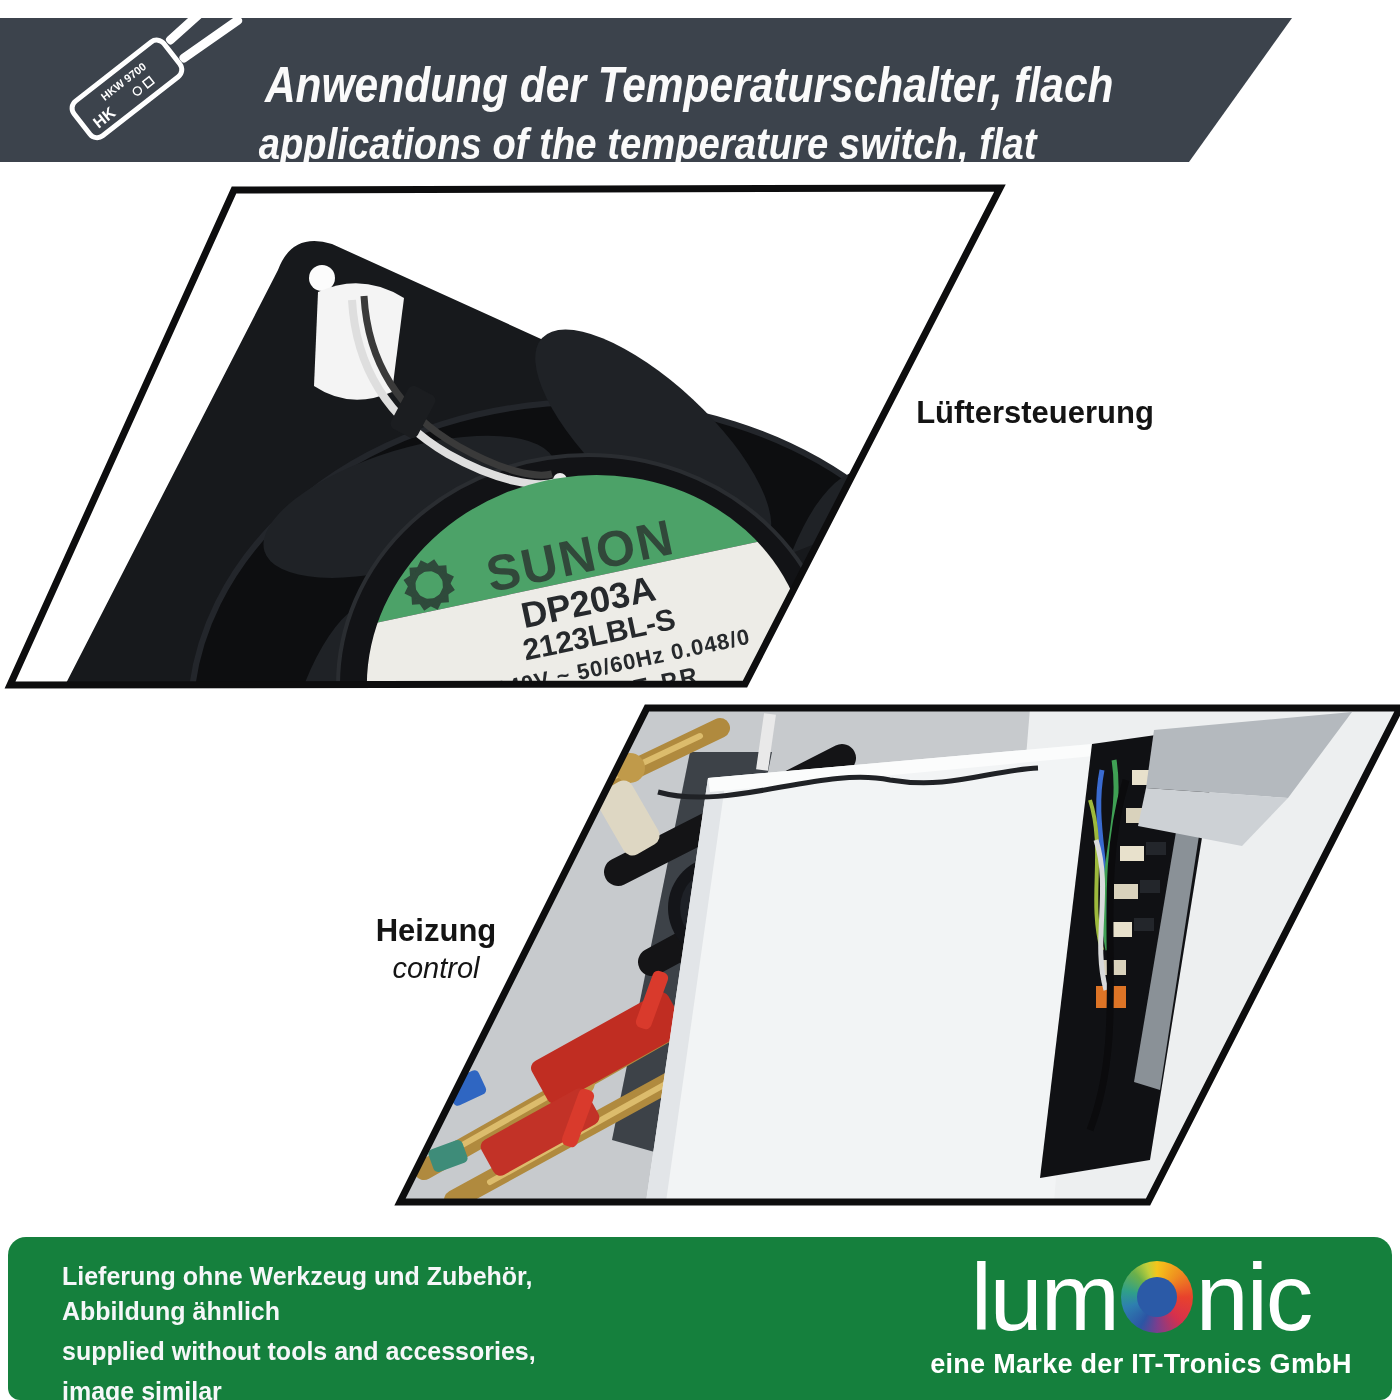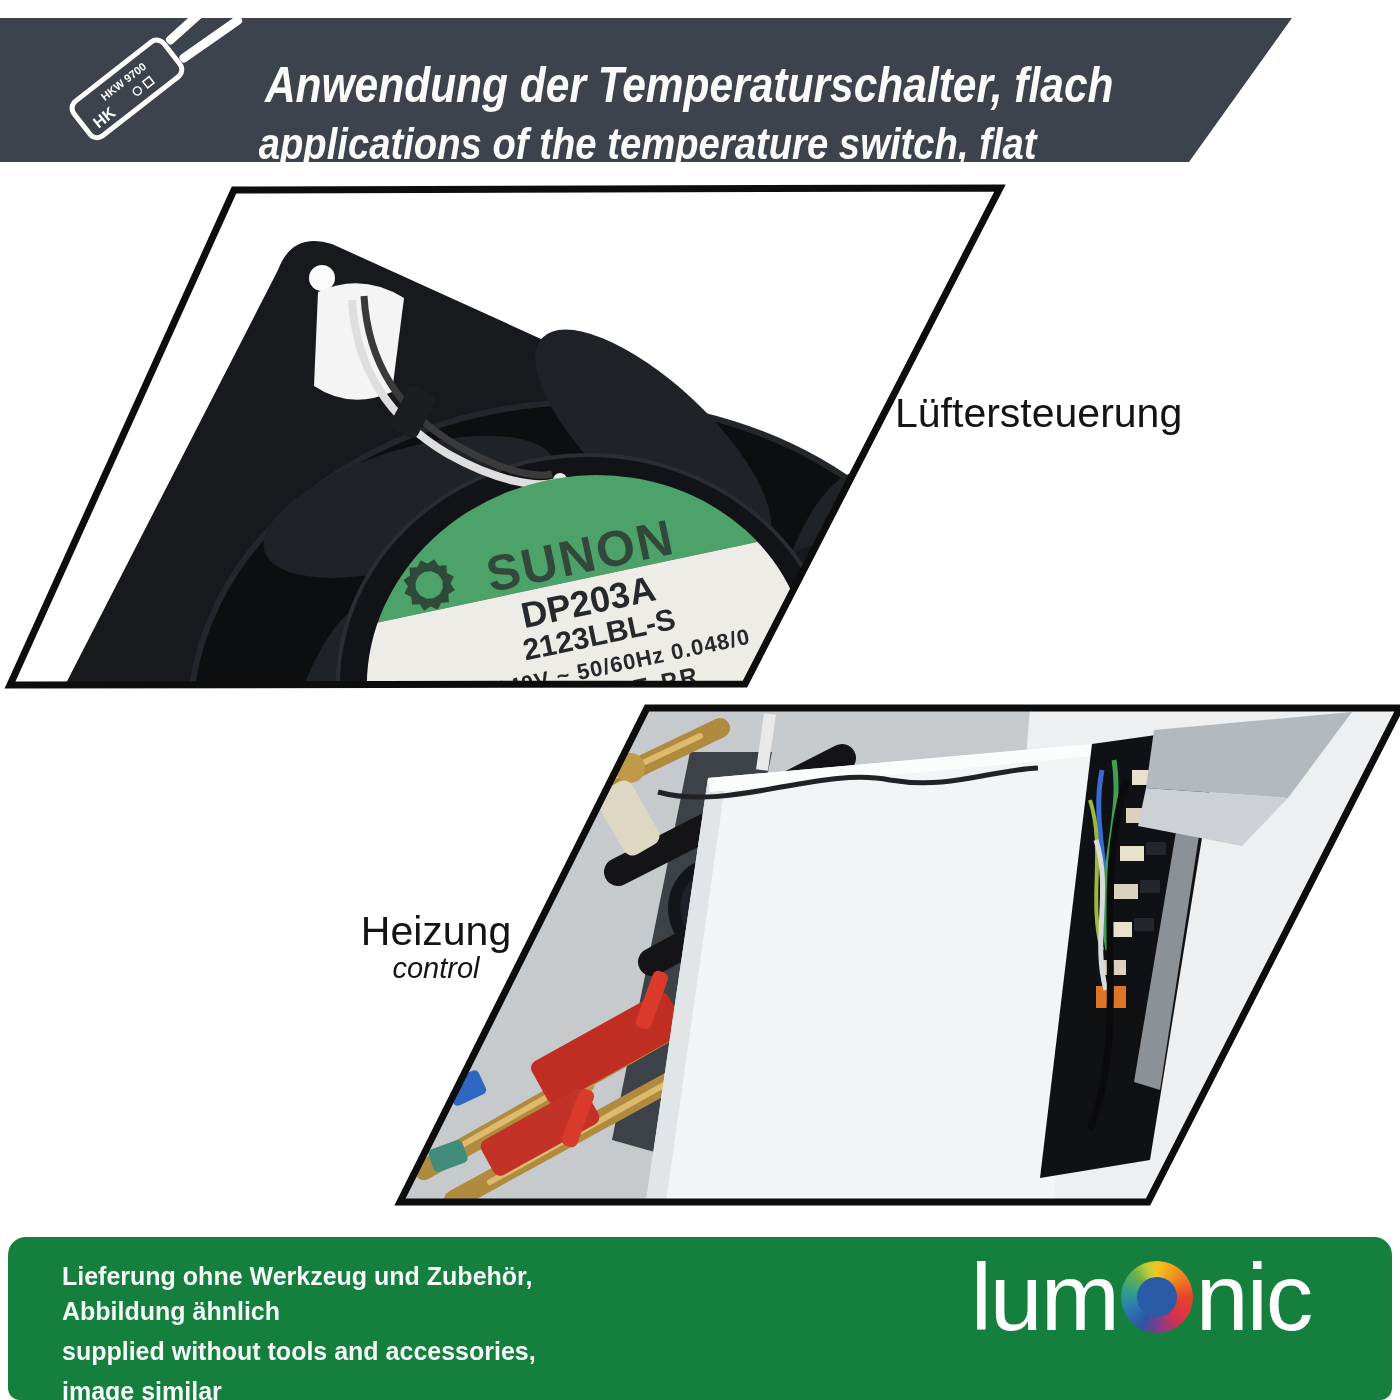--- a/index.html
+++ b/index.html
@@ -19,21 +19,21 @@
     font-style:italic;font-weight:bold;white-space:nowrap;}
   .t1{font-size:50px;line-height:62px;}
   .t2{font-size:45px;line-height:56px;}
   
   .photo{position:absolute;}
   .photo-fan{left:0;top:180px;}
   .photo-heat{left:390px;top:700px;}
   svg text{font-family:"Liberation Sans",sans-serif;}
   
   .annotation{position:absolute;text-align:center;color:#141414;}
-  .annotation .de{font-weight:normal;font-size:41px;line-height:38px;}
+  .annotation .de{font-weight:bold;font-size:31px;line-height:38px;}
   .annotation .en{font-style:italic;font-size:29px;line-height:36px;}
   .ann-fan{left:895px;top:394px;width:280px;}
   .ann-heat{left:336px;top:912px;width:200px;}
   
   .footer{
     position:absolute;left:8px;right:8px;top:1237px;bottom:0;
     background:#15803d;border-radius:18px 18px 12px 12px;color:#F6F7F9;
   }
   .footer-notes{position:absolute;left:54px;top:22px;font-size:25px;line-height:35px;font-weight:bold;}
   .footer-notes .en{margin-top:5px;}
@@ -229,16 +229,17 @@
       <div class="de">Abbildung ähnlich</div>
       <div class="en">supplied without tools and accessories,</div>
       <div class="en">image similar</div>
     </div>
     <div class="logo-block">
       <div class="logo-row">
         <span class="logo-txt">lum</span>
         <span class="ring"></span>
         <span class="logo-txt">nic</span>
       </div>
+      <div class="tagline">eine Marke der IT-Tronics GmbH</div>
     </div>
   </div>
 
 </div>
 
 </body></html>

